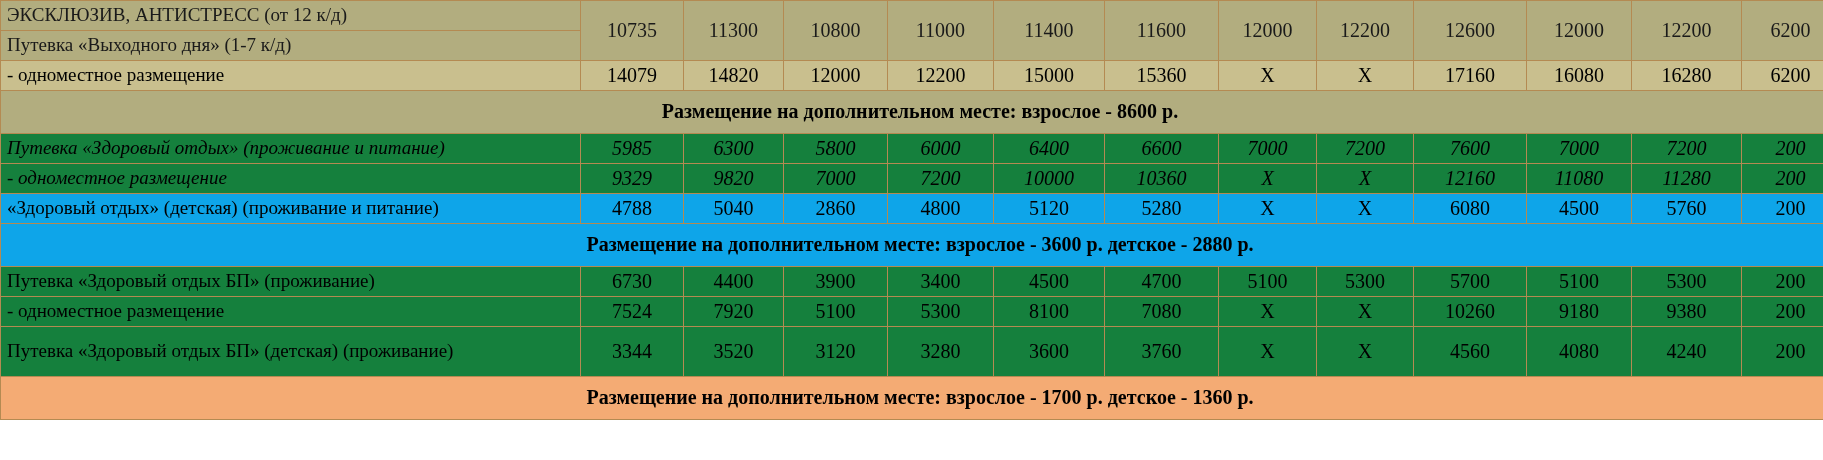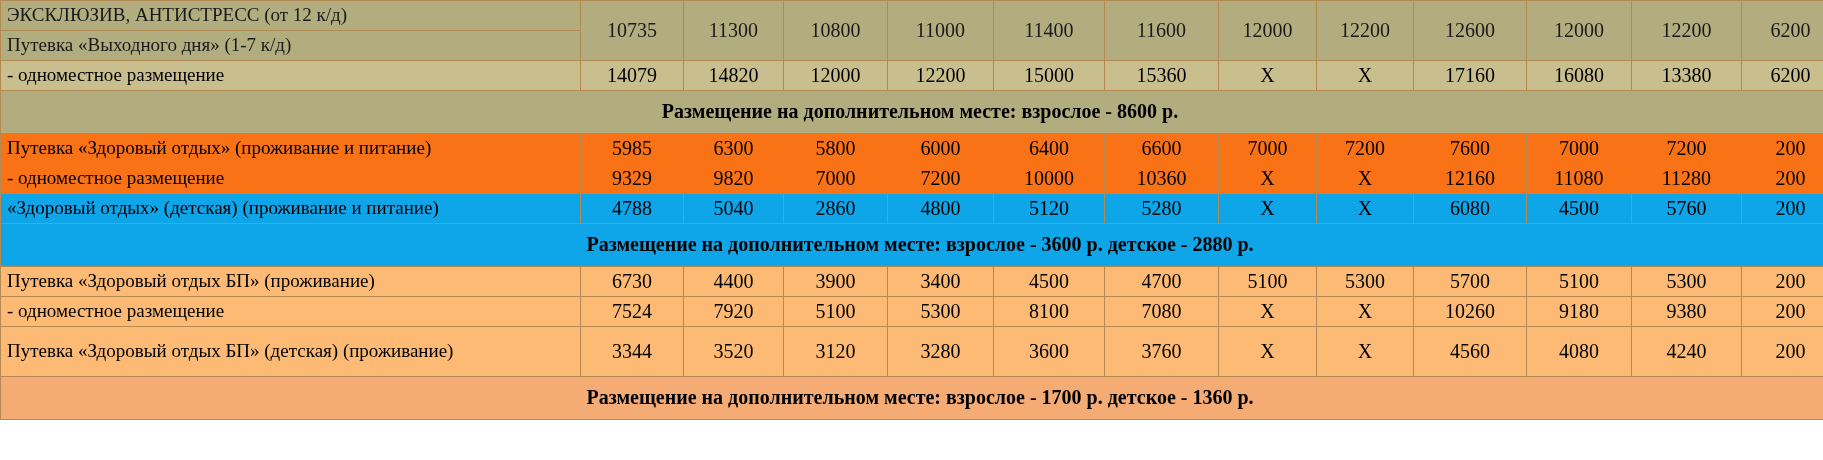--- a/index.html
+++ b/index.html
@@ -47,27 +47,28 @@
     background: #b2ad7f;
     color: #1a1a1a;
   }
   .tone-olive-dark {
     background: #b2ad7f;
   }
   .tone-sand {
     background: #c9bf8e;
   }
   .tone-peach {
-    background: #f97316;
+    background: #15803d;
+    font-style: italic;
   }
   .tone-peach-dark {
     background: #0ea5e9;
   }
   .tone-apricot {
-    background: #fdba74;
+    background: #15803d;
   }
   .tone-apricot-dark {
     background: #f4ab74;
   }
   .label-cell {
     text-align: left;
     font-size: 19px;
     line-height: 1.2;
   }
   .num-cell {
@@ -130,21 +131,21 @@
         <td class="num-cell tone-sand">14079</td>
         <td class="num-cell tone-sand">14820</td>
         <td class="num-cell tone-sand">12000</td>
         <td class="num-cell tone-sand">12200</td>
         <td class="num-cell tone-sand">15000</td>
         <td class="num-cell tone-sand">15360</td>
         <td class="num-cell tone-sand">X</td>
         <td class="num-cell tone-sand">X</td>
         <td class="num-cell tone-sand">17160</td>
         <td class="num-cell tone-sand">16080</td>
-        <td class="num-cell tone-sand">13380</td>
+        <td class="num-cell tone-sand">16280</td>
         <td class="num-cell tone-sand">6200</td>
       </tr>
 
       <tr class="merged-row">
         <td class="band-cell tone-olive-dark" colspan="13">Размещение на дополнительном месте: взрослое - 8600 р.</td>
       </tr>
 
       <tr>
         <td class="label-cell tone-peach">Путевка «Здоровый отдых» (проживание и питание)</td>
         <td class="num-cell tone-peach">5985</td>

